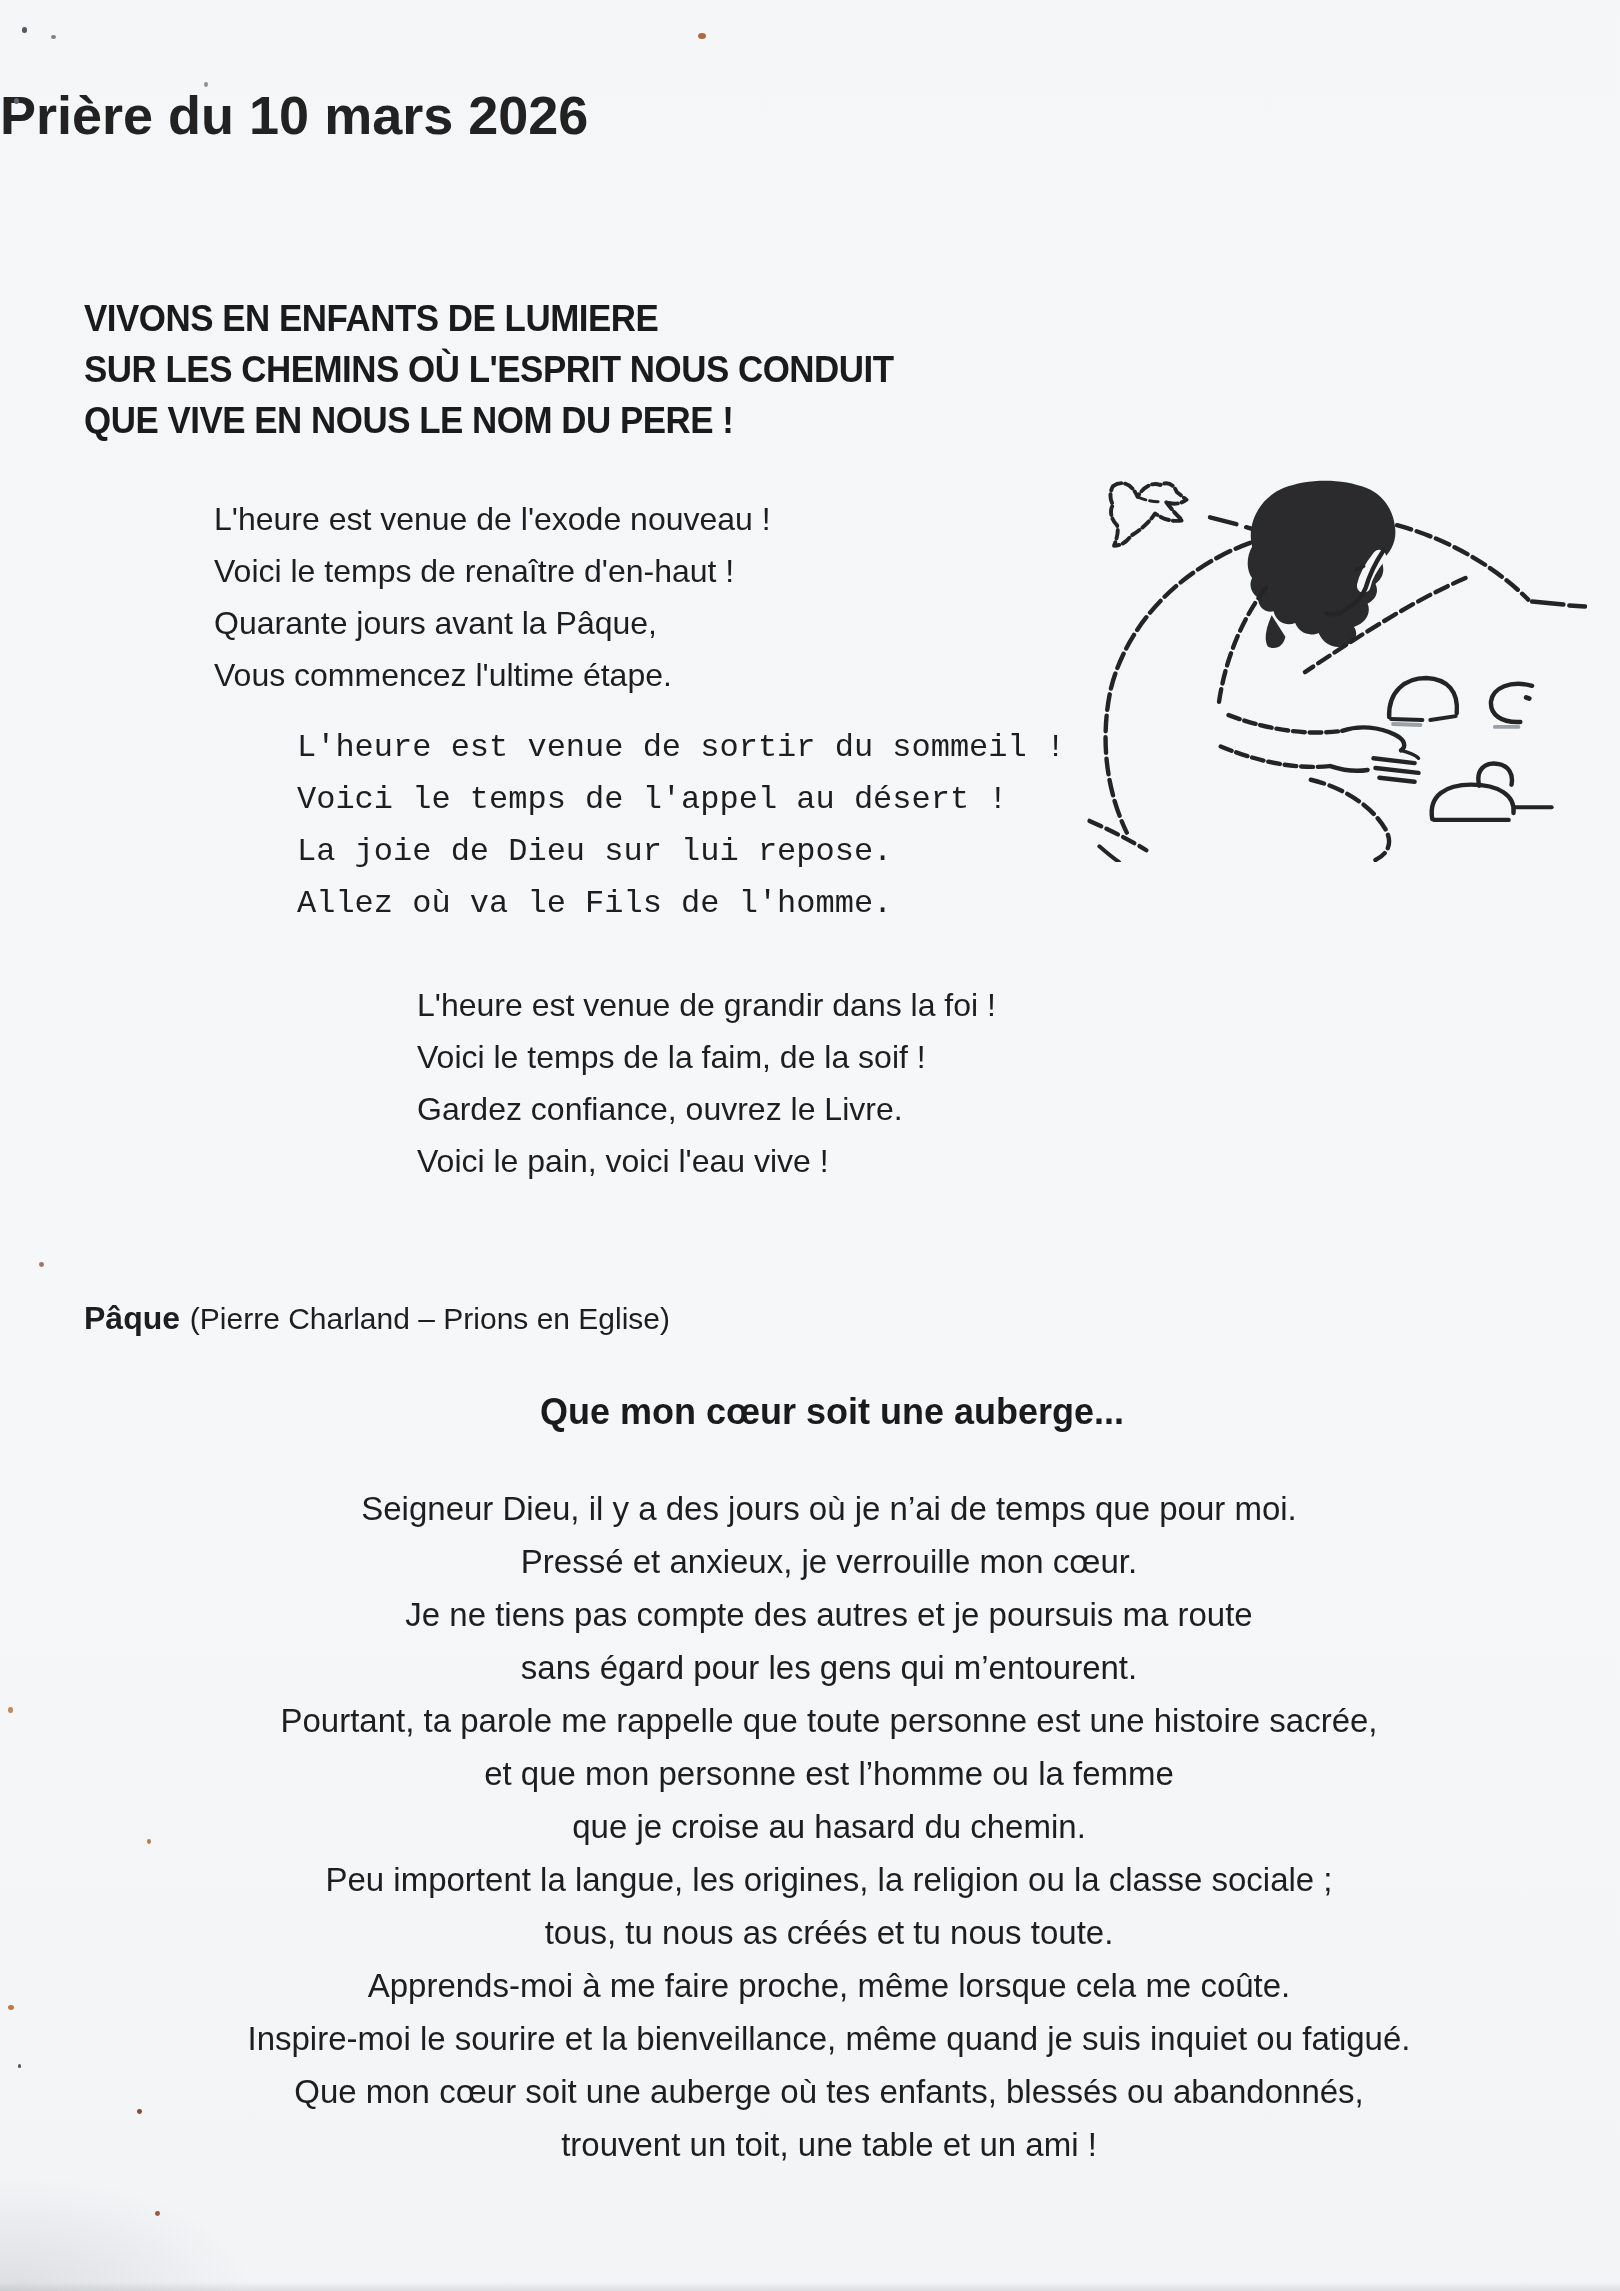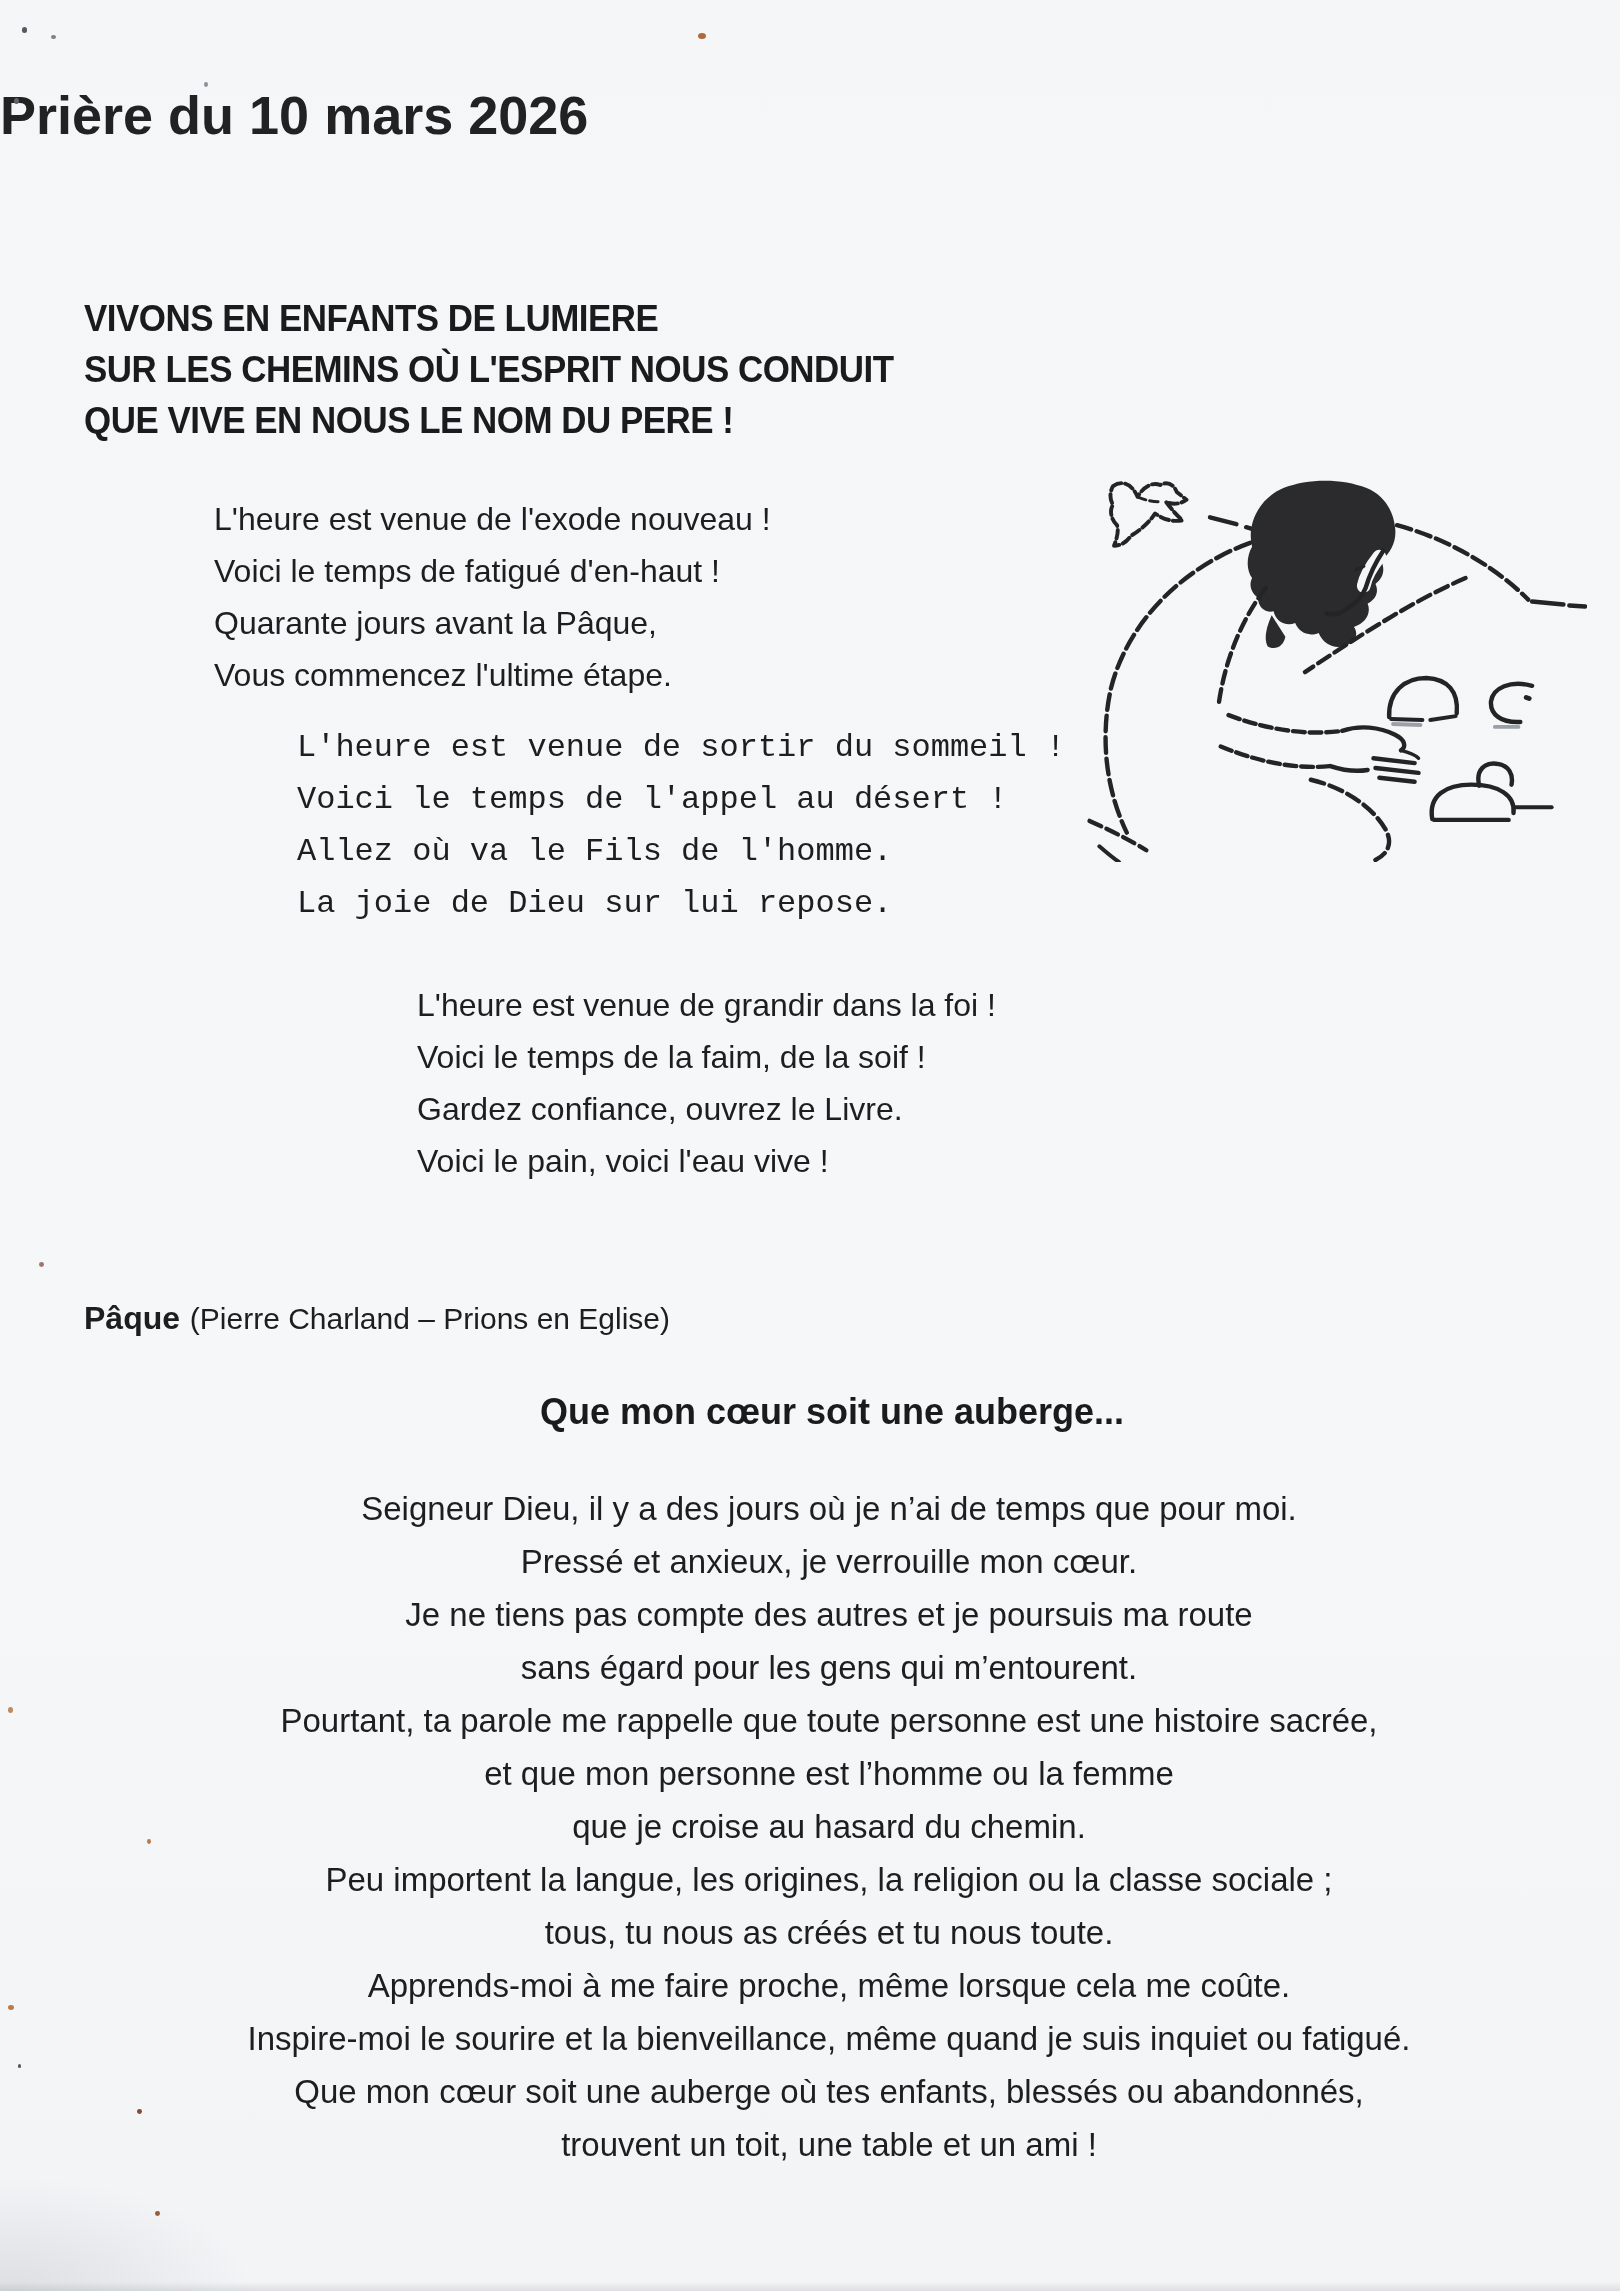--- a/index.html
+++ b/index.html
@@ -68,30 +68,30 @@
   <div class="doc-title">Prière du 10 mars 2026</div>
 
   <div class="refrain">
     <div>VIVONS EN ENFANTS DE LUMIERE</div>
     <div>SUR LES CHEMINS OÙ L'ESPRIT NOUS CONDUIT</div>
     <div>QUE VIVE EN NOUS LE NOM DU PERE !</div>
   </div>
 
   <div class="stanza stanza-1">
     <div>L'heure est venue de l'exode nouveau !</div>
-    <div>Voici le temps de fatigué d'en-haut !</div>
+    <div>Voici le temps de renaître d'en-haut !</div>
     <div>Quarante jours avant la Pâque,</div>
     <div>Vous commencez l'ultime étape.</div>
   </div>
 
   <div class="stanza stanza-2">
     <div>L'heure est venue de sortir du sommeil !</div>
     <div>Voici le temps de l'appel au désert !</div>
+    <div>La joie de Dieu sur lui repose.</div>
     <div>Allez où va le Fils de l'homme.</div>
-    <div>La joie de Dieu sur lui repose.</div>
   </div>
 
   <div class="stanza stanza-3">
     <div>L'heure est venue de grandir dans la foi !</div>
     <div>Voici le temps de la faim, de la soif !</div>
     <div>Gardez confiance, ouvrez le Livre.</div>
     <div>Voici le pain, voici l'eau vive !</div>
   </div>
 
   <div class="attribution">

